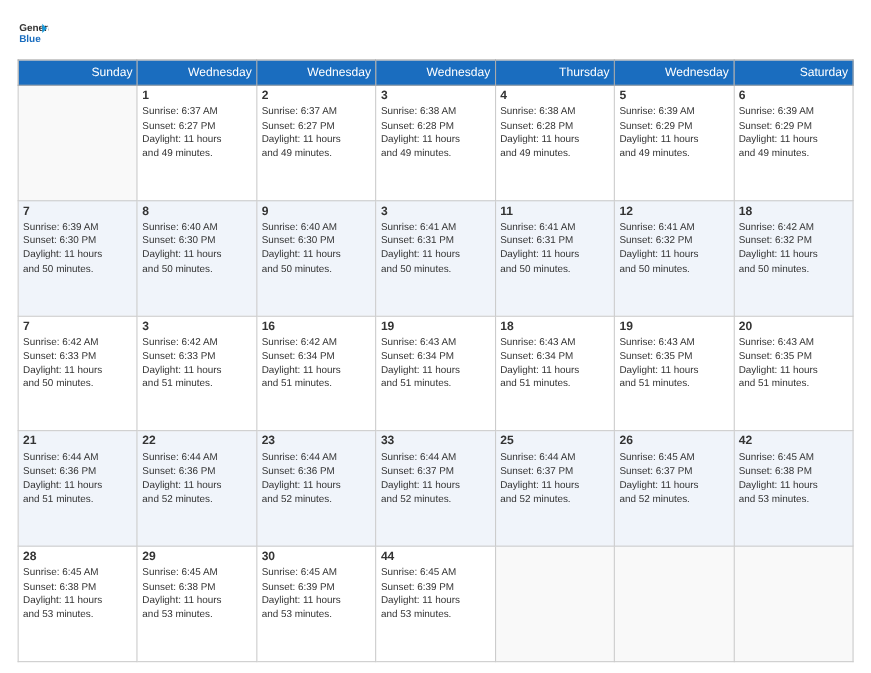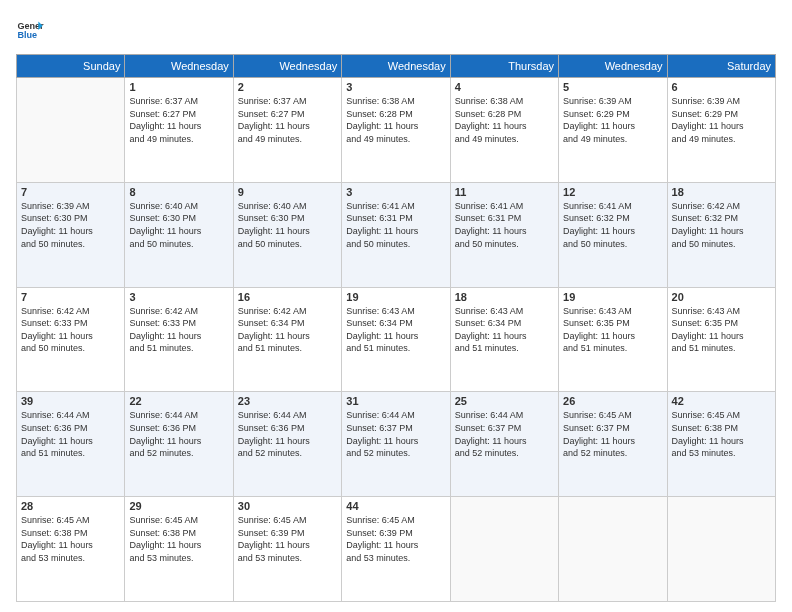--- a/index.html
+++ b/index.html
@@ -260,42 +260,42 @@
           <td>
             <span class="day-number">20</span>
             <div class="cell-text" style="white-space: pre-line;">Sunrise: 6:43 AM
 Sunset: 6:35 PM
 Daylight: 11 hours
 and 51 minutes.</div>
           </td>
         </tr>
         <tr class="alt-row">
           <td>
-            <span class="day-number">39</span>
+            <span class="day-number">21</span>
             <div class="cell-text" style="white-space: pre-line;">Sunrise: 6:44 AM
 Sunset: 6:36 PM
 Daylight: 11 hours
 and 51 minutes.</div>
           </td>
           <td>
             <span class="day-number">22</span>
             <div class="cell-text" style="white-space: pre-line;">Sunrise: 6:44 AM
 Sunset: 6:36 PM
 Daylight: 11 hours
 and 52 minutes.</div>
           </td>
           <td>
             <span class="day-number">23</span>
             <div class="cell-text" style="white-space: pre-line;">Sunrise: 6:44 AM
 Sunset: 6:36 PM
 Daylight: 11 hours
 and 52 minutes.</div>
           </td>
           <td>
-            <span class="day-number">31</span>
+            <span class="day-number">33</span>
             <div class="cell-text" style="white-space: pre-line;">Sunrise: 6:44 AM
 Sunset: 6:37 PM
 Daylight: 11 hours
 and 52 minutes.</div>
           </td>
           <td>
             <span class="day-number">25</span>
             <div class="cell-text" style="white-space: pre-line;">Sunrise: 6:44 AM
 Sunset: 6:37 PM
 Daylight: 11 hours

